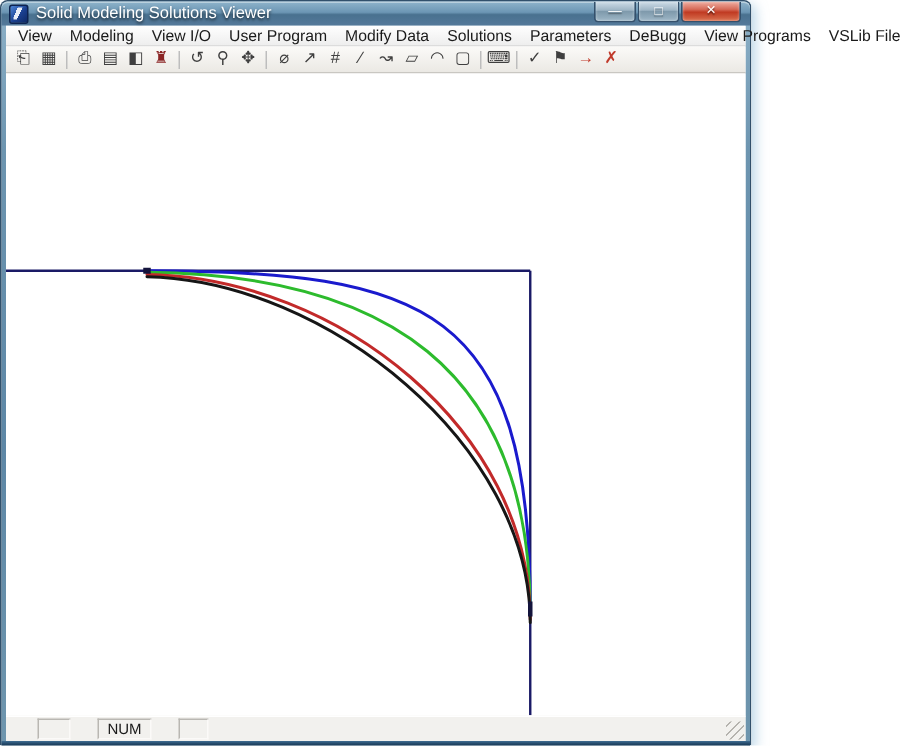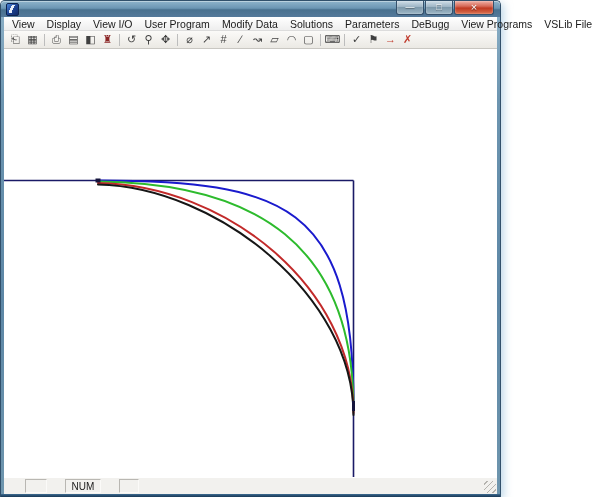--- a/index.html
+++ b/index.html
@@ -88,32 +88,33 @@
   }
   .bottom-frame{height:4px;background:linear-gradient(180deg,#3f6d92 0%,#24496a 45%,#132f47 100%);}
 </style>
 </head>
 <body>
 
 <div class="window">
 
   <div class="titlebar">
     <div class="app-icon"></div>
+    <span class="title-text">Solid Modeling Solutions Viewer</span>
     <div class="win-controls">
       <div class="win-btn min">—</div>
       <div class="win-btn max">□</div>
       <div class="win-btn close">×</div>
     </div>
   </div>
 
   <div class="client">
 
     <div class="menubar">
       <span class="menu-item">View</span>
-      <span class="menu-item">Display</span>
+      <span class="menu-item">Modeling</span>
       <span class="menu-item">View I/O</span>
       <span class="menu-item">User Program</span>
       <span class="menu-item">Modify Data</span>
       <span class="menu-item">Solutions</span>
       <span class="menu-item">Parameters</span>
       <span class="menu-item">DeBugg</span>
       <span class="menu-item">View Programs</span>
       <span class="menu-item">VSLib File</span>
       <span class="menu-item">About</span>
     </div>

